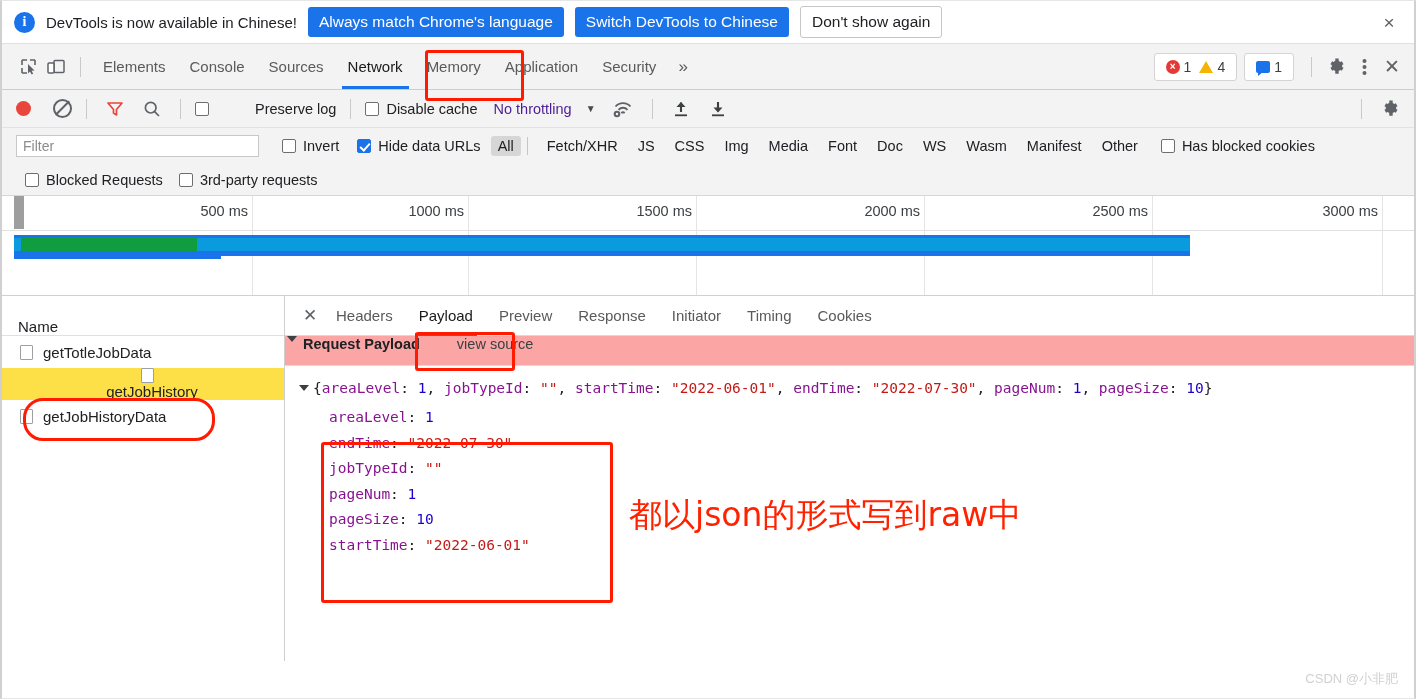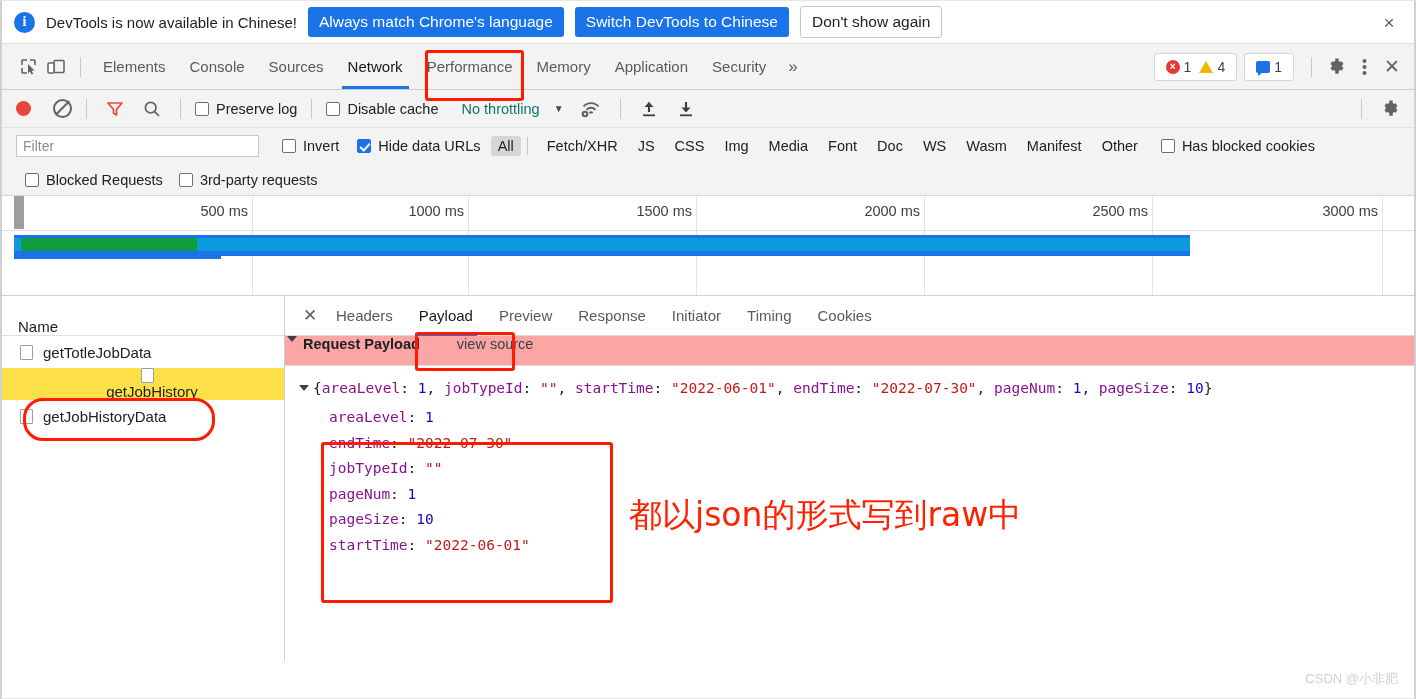--- a/index.html
+++ b/index.html
@@ -63,21 +63,21 @@
              cursor:pointer;box-sizing:border-box;flex:0 0 auto;}
   .clear-ico::after{content:"";position:absolute;left:-2px;top:6px;width:19px;height:2px;
                     background:#5f6368;transform:rotate(-45deg);}
   .cb{width:14px;height:14px;border:1.6px solid #6e6e6e;border-radius:2px;background:#fff;
       box-sizing:border-box;display:inline-block;vertical-align:middle;flex:0 0 auto;cursor:pointer;}
   .cb.checked{background:#1a73e8;border-color:#1a73e8;position:relative;}
   .cb.checked::after{content:"";position:absolute;left:4px;top:0.5px;width:4px;height:8px;
                      border:solid #fff;border-width:0 2px 2px 0;transform:rotate(42deg);}
   .lbl{font-size:14.5px;color:#202124;margin-left:7px;white-space:nowrap;cursor:pointer;}
   .chkgrp{display:flex;align-items:center;margin-left:16px;}
-  .throttle{font-size:14.5px;color:#0f766e;margin-left:23px;white-space:nowrap;cursor:pointer;}
+  .throttle{font-size:14.5px;color:#4c1d95;margin-left:16px;white-space:nowrap;cursor:pointer;}
   .caret{margin-left:14px;font-size:10px;color:#4a4a4a;cursor:pointer;}
   .tb-right{margin-left:auto;display:flex;align-items:center;}
 
   
   .filterbar{height:36px;display:flex;align-items:center;background:#f3f3f3;
              padding:0 10px 0 14px;box-sizing:border-box;}
   .filter-input{width:243px;height:22px;border:1px solid #c8c8c8;background:#fff;
                 font-size:14px;color:#202124;padding:0 6px;box-sizing:border-box;
                 font-family:"Liberation Sans",sans-serif;outline:none;}
   .filter-input::placeholder{color:#8c8c8c;}
@@ -182,21 +182,20 @@
           <rect x="7" y="2.5" width="10" height="12" rx="1" stroke="#5f6368" stroke-width="1.5" fill="none"></rect>
           <rect x="1" y="5" width="6" height="10" rx="1" stroke="#5f6368" stroke-width="1.5" fill="#fff"></rect>
         </svg>
     </div>
     <div class="vdiv"></div>
     <div class="tabs">
       <div class="tab">Elements</div>
       <div class="tab">Console</div>
       <div class="tab">Sources</div>
       <div class="tab active">Network</div>
-      <div class="tab">Performance</div>
       <div class="tab">Memory</div>
       <div class="tab">Application</div>
       <div class="tab">Security</div>
       <div class="tab-more">»</div>
     </div>
     <div class="tabstrip-right">
       <div class="countbox">
         <div class="count-item">
           <span class="glyph">
               <span class="err-dot">×</span>
@@ -247,21 +246,21 @@
         </svg>
     </div>
     <div style="width:9px"></div>
     <div class="tool-icon">
       <svg width="18" height="18" viewBox="0 0 18 18">
           <circle cx="7.7" cy="7.7" r="5.3" stroke="#5f6368" stroke-width="1.7" fill="none"></circle>
           <path d="M11.6 11.6 L16 16" stroke="#5f6368" stroke-width="1.7"></path>
         </svg>
     </div>
     <div class="vdiv" style="margin:0 14px;"></div>
-    <div class="chkgrp" style="margin-left:0;">
+    <div class="chkgrp" style="margin-left:0;gap:39px;">
       <span class="cb"></span>
       <span class="lbl">Preserve log</span>
     </div>
     <div class="vdiv" style="margin:0 14px;"></div>
     <div class="chkgrp" style="margin-left:0;">
       <span class="cb"></span>
       <span class="lbl">Disable cache</span>
     </div>
     <div class="throttle">No throttling</div>
     <div class="caret">▼</div>

